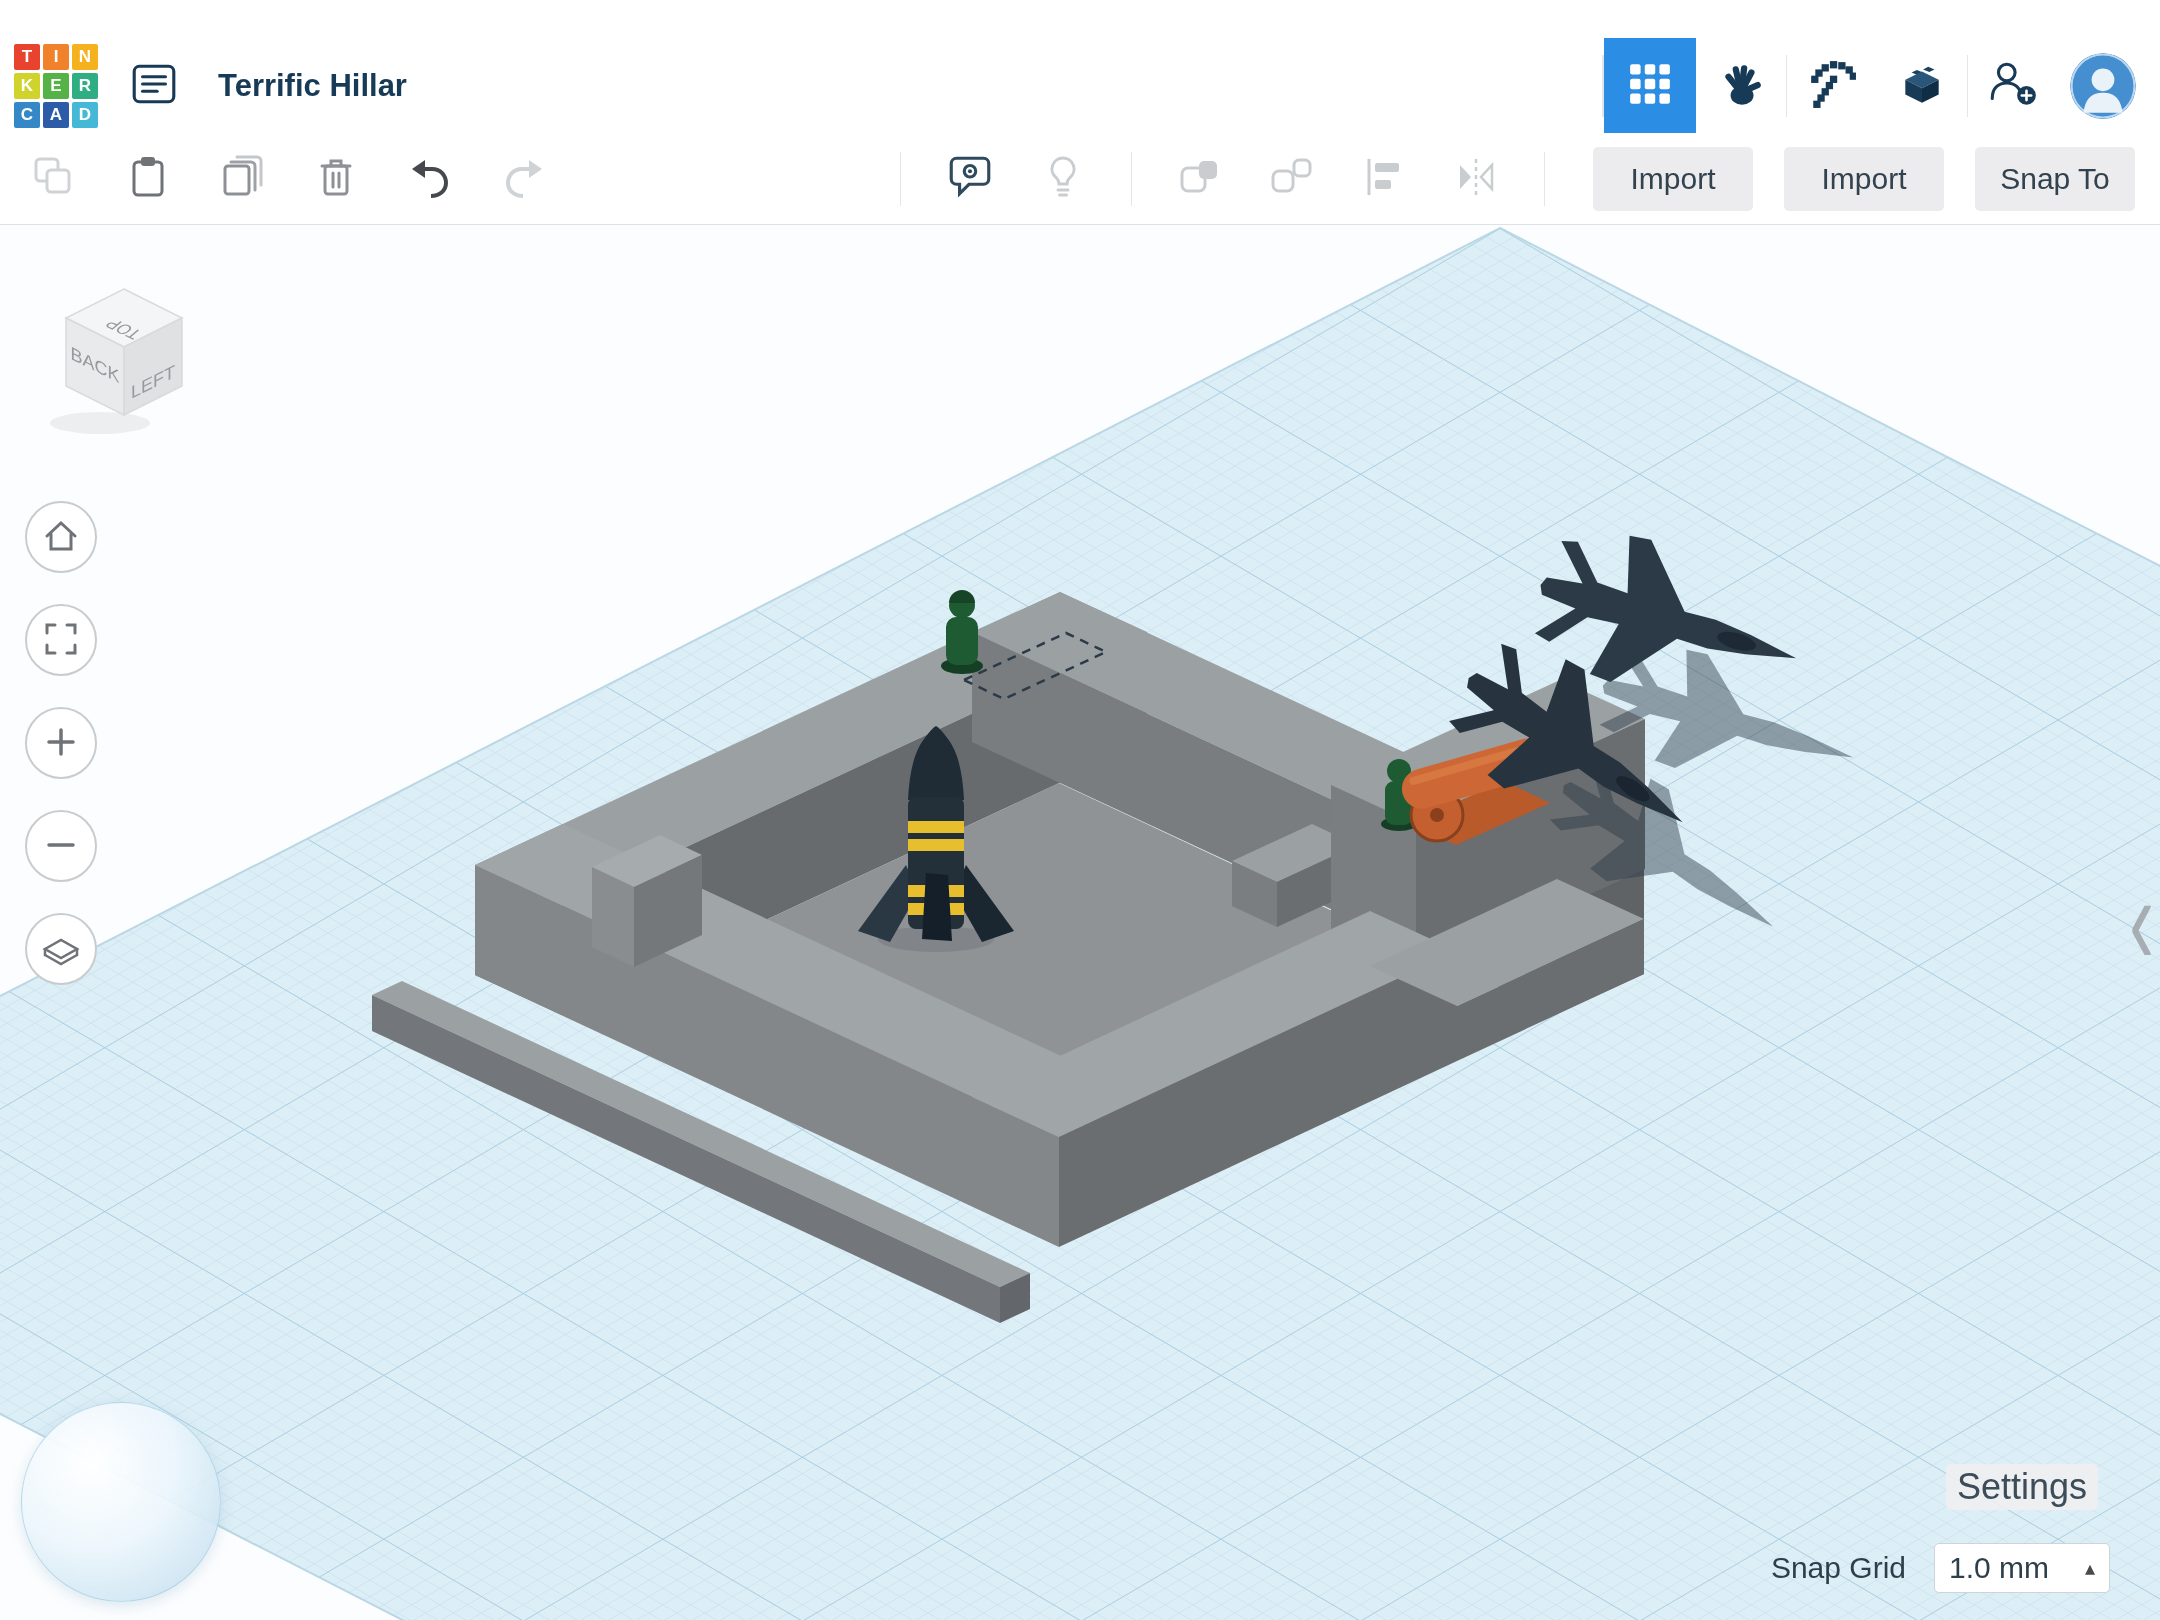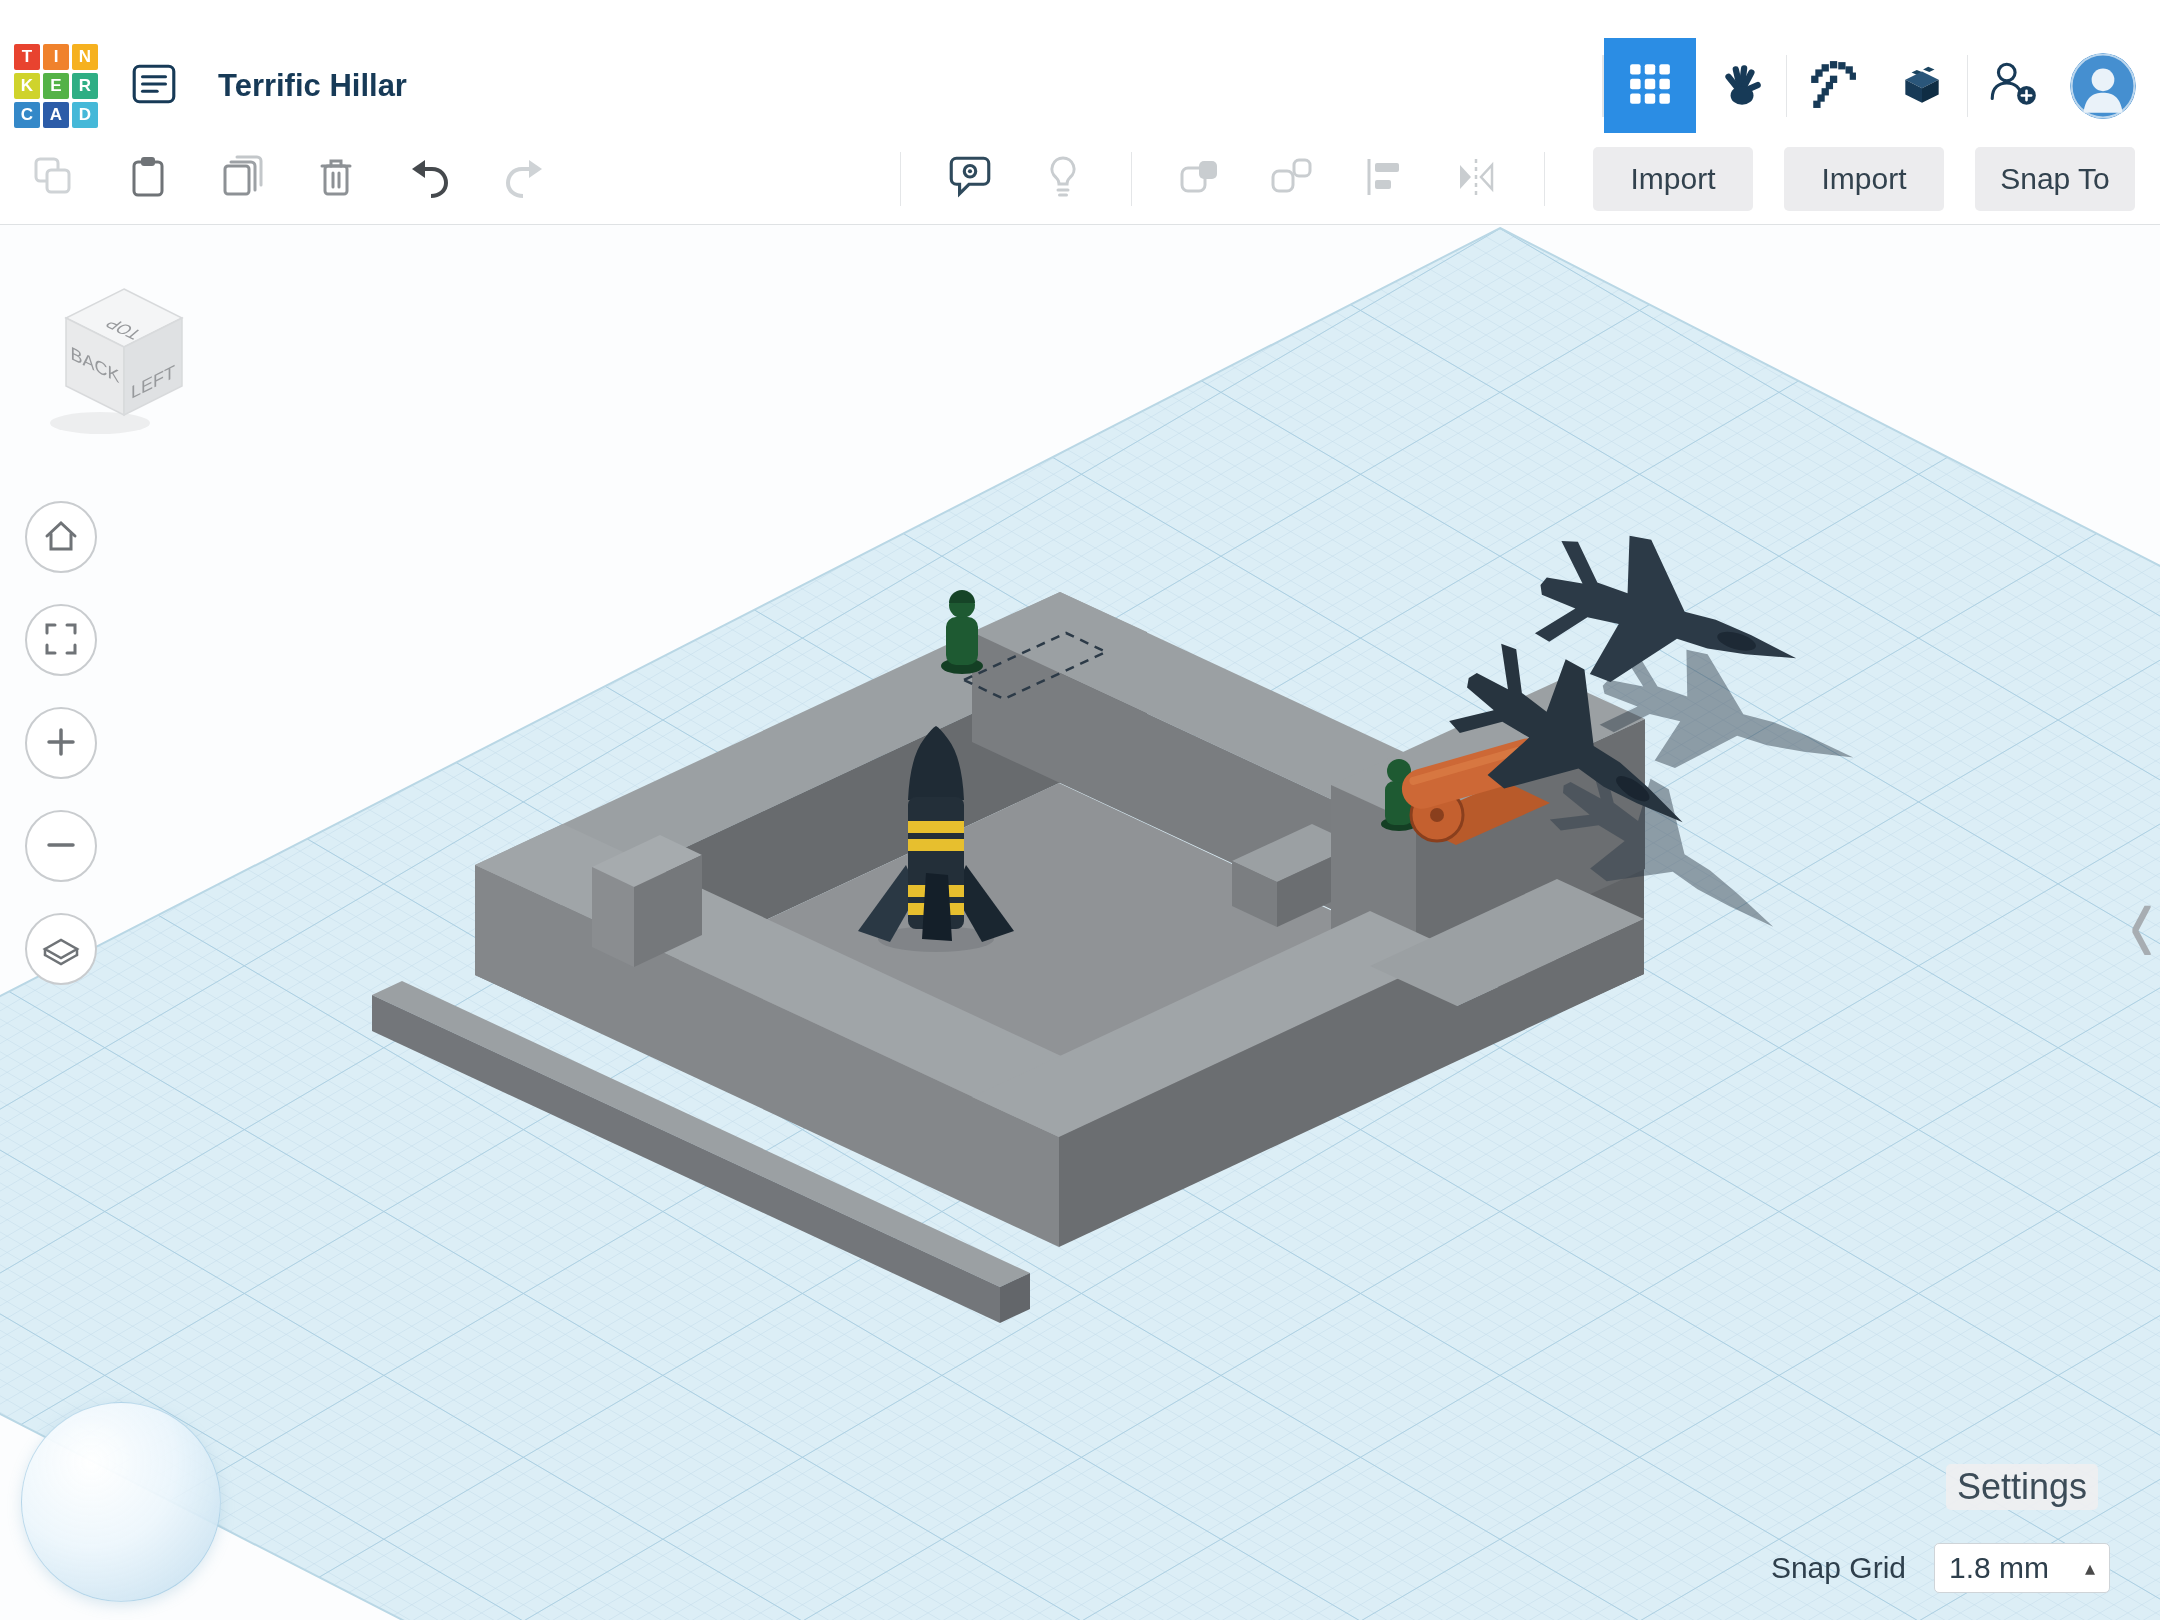--- a/index.html
+++ b/index.html
@@ -482,18 +482,18 @@
     </div>
 
     <div class="orbit-sphere"></div>
 
     <div class="panel-chevron">‹</div>
 
     <button class="settings-btn">Settings</button>
     <div class="snap-row">
       <span class="snap-label">Snap Grid</span>
       <div class="snap-dd">
-        <span>1.8 mm</span>
+        <span>1.0 mm</span>
         <span class="snap-caret">▴</span>
       </div>
     </div>
   </div>
 </div>
 
 </body></html>

